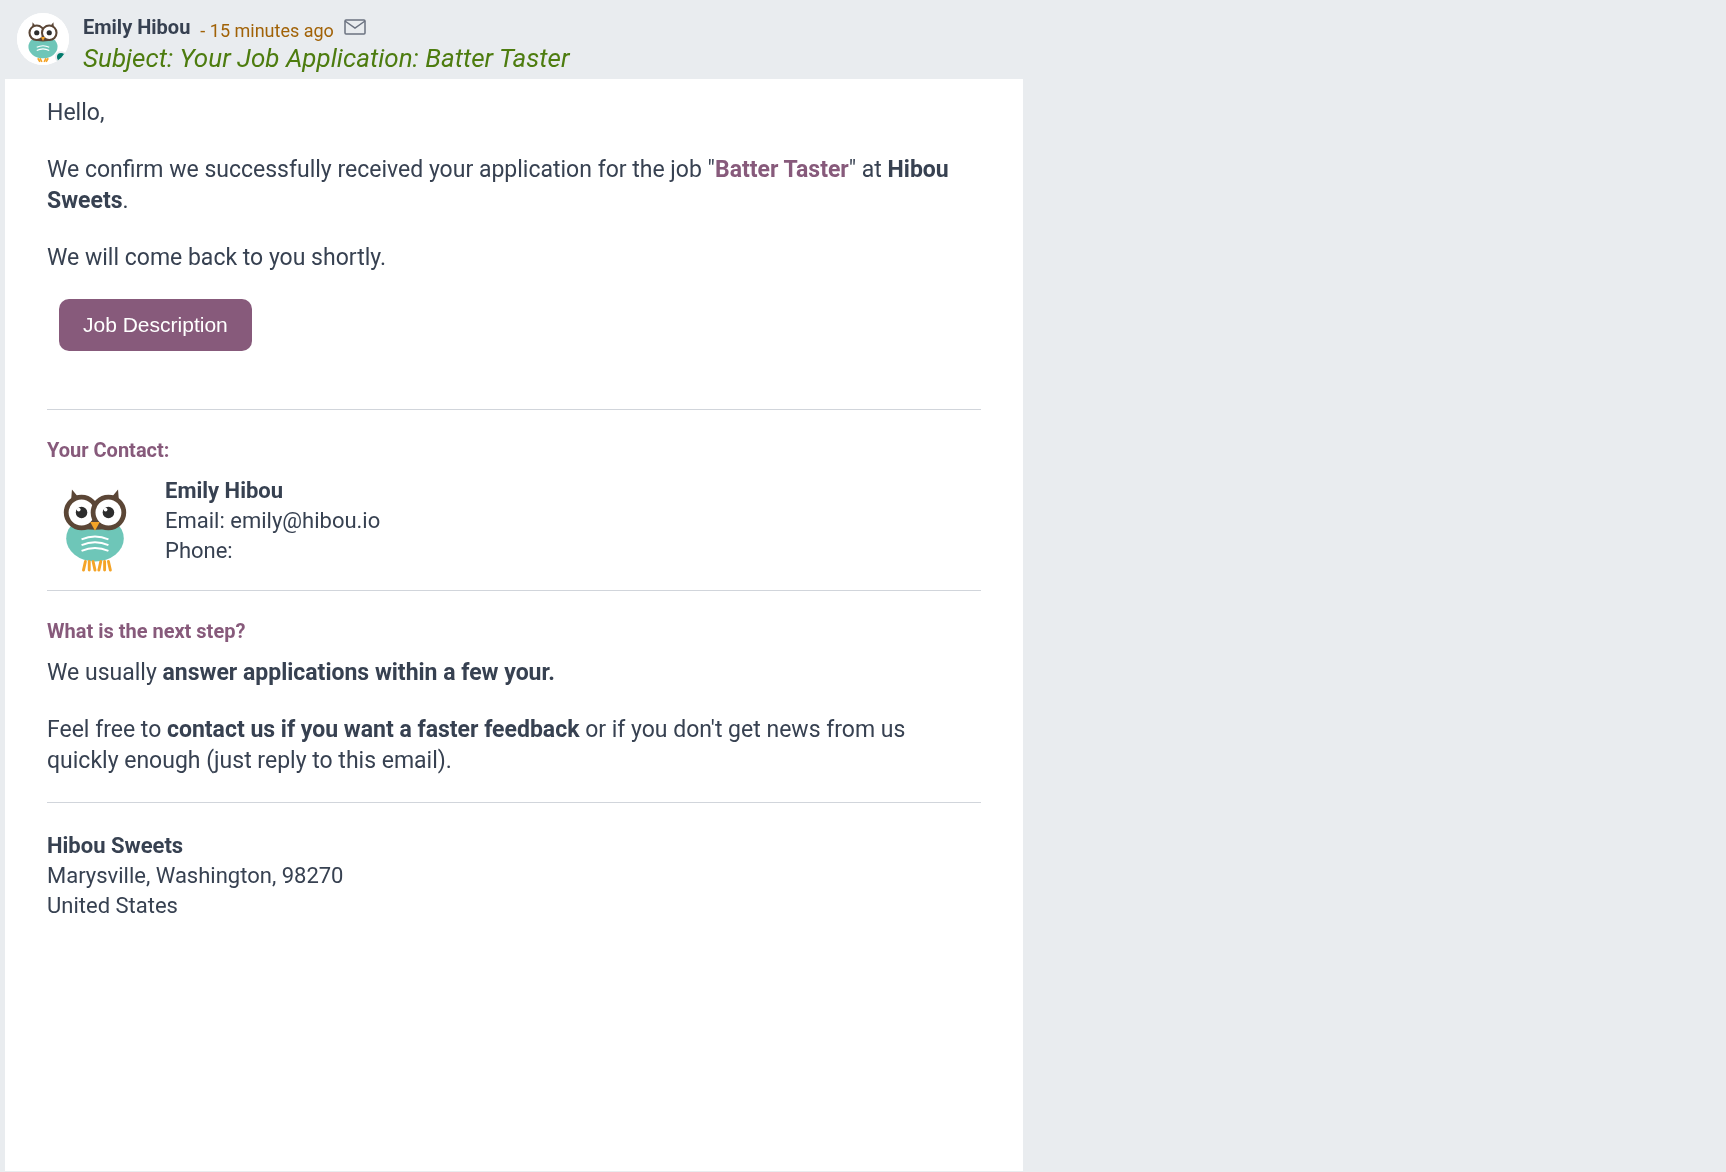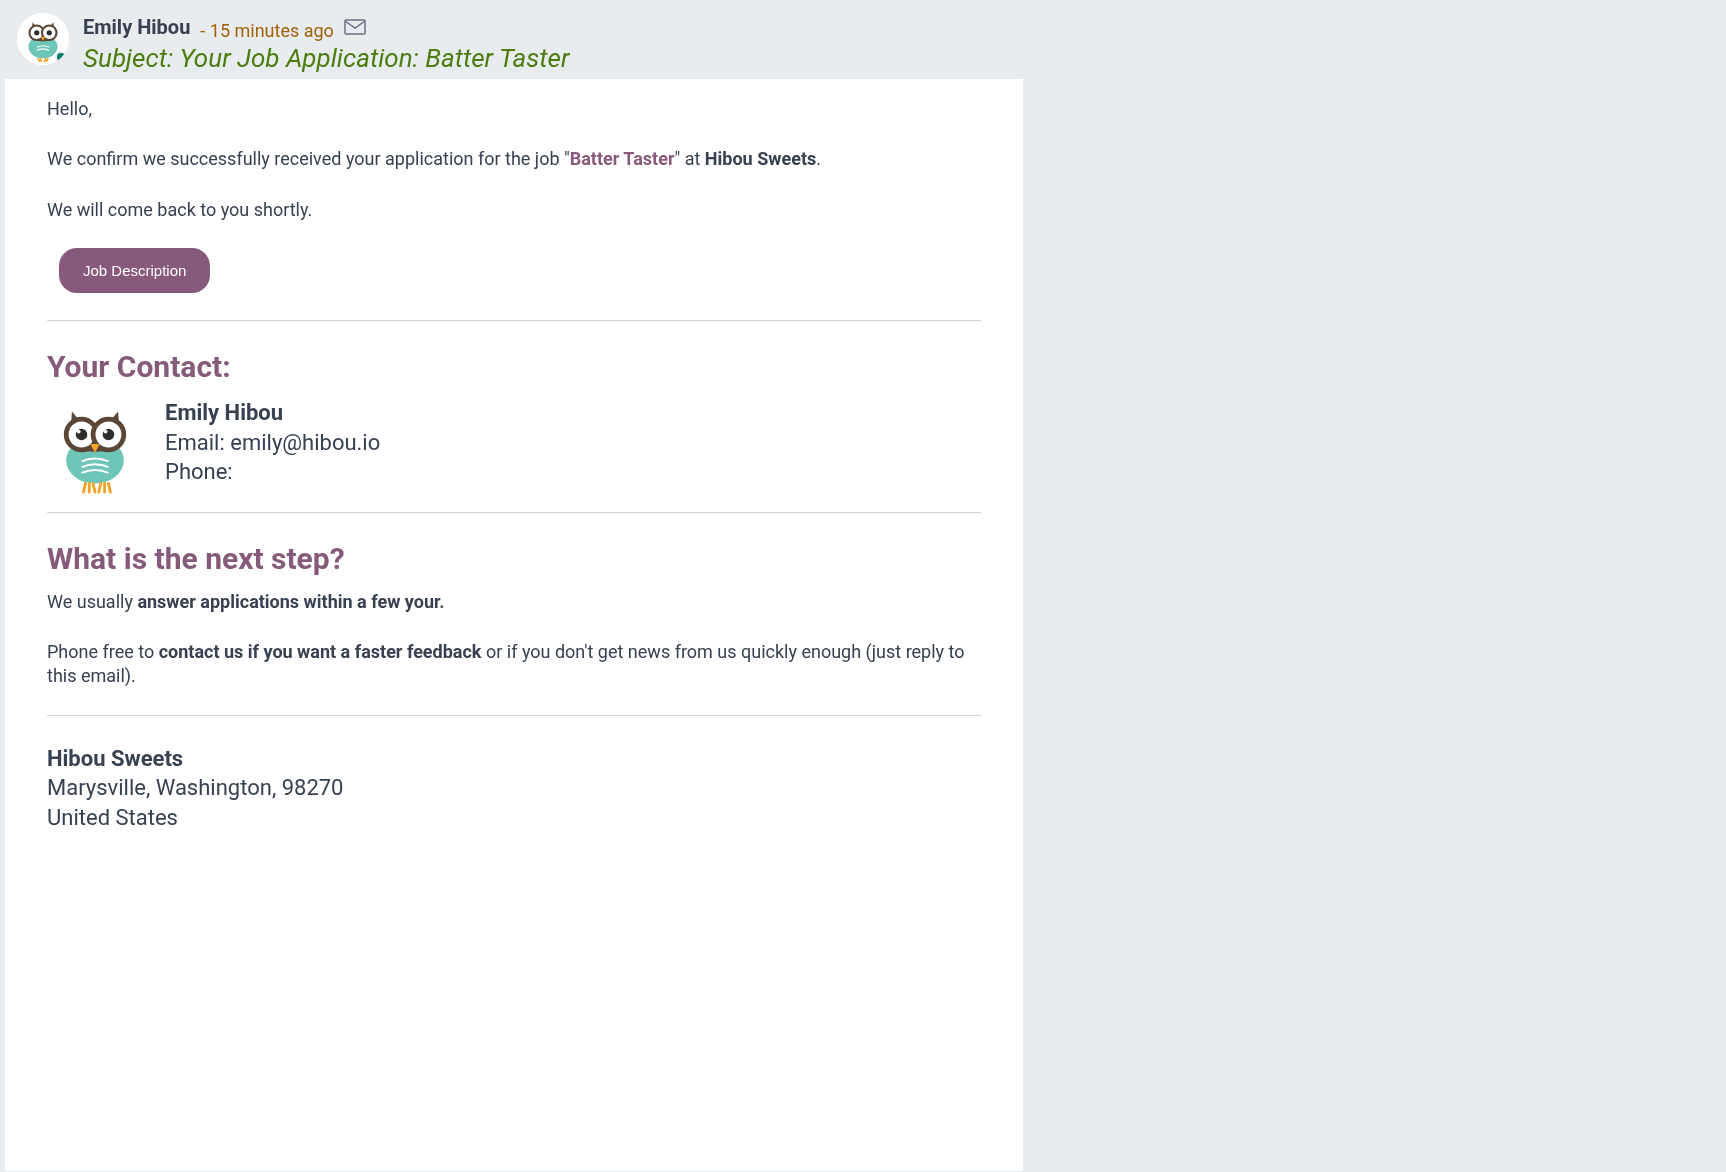--- a/index.html
+++ b/index.html
@@ -70,48 +70,48 @@
   }
   .subject-label { font-style: italic; }
   .message-body {
     background: #fff;
     width: 1018px;
     margin: 2px 0 0 0;
     padding: 18px 42px 40px 42px;
     min-height: 1092px;
   }
   .para {
-    font-size: 18px;
+    font-size: 23px;
     line-height: 1.35;
     margin-bottom: 26px;
     color: #374151;
   }
   .link-inline {
     color: #875a7b;
     font-weight: 700;
   }
   .strong { font-weight: 700; color:#374151; }
   .btn {
     display: inline-block;
     background: #875a7b;
     color: #fff;
-    font-size: 15px;
+    font-size: 21px;
     padding: 14px 24px;
-    border-radius: 18px;
+    border-radius: 10px;
     border: none;
     cursor: pointer;
-    margin: 0 0 13px 12px;
+    margin: 0 0 44px 12px;
   }
   hr.sep {
     border: none;
     border-top: 1px solid #d1d5db;
     margin: 14px 0 28px 0;
   }
   .h2 {
-    font-size: 30px;
+    font-size: 20px;
     font-weight: 700;
     color: #875a7b;
     margin-bottom: 14px;
   }
   .contact-block {
     display: flex;
     gap: 22px;
     align-items: flex-start;
     margin-bottom: 18px;
   }
@@ -221,21 +221,21 @@
 
     <hr class="sep">
 
     <h2 class="h2">What is the next step?</h2>
 
     <p class="para">
       <span>We usually </span><span class="strong">answer applications within a few your.</span>
     </p>
 
     <p class="para">
-      <span>Phone free to </span><span class="strong">contact us if you want a faster feedback</span><span> or if you don't get news from us quickly enough (just reply to this email).</span>
+      <span>Feel free to </span><span class="strong">contact us if you want a faster feedback</span><span> or if you don't get news from us quickly enough (just reply to this email).</span>
     </p>
 
     <hr class="sep">
 
     <div class="footer-block">
       <div class="footer-name">Hibou Sweets</div>
       <div>Marysville, Washington, 98270</div>
       <div>United States</div>
     </div>
 

